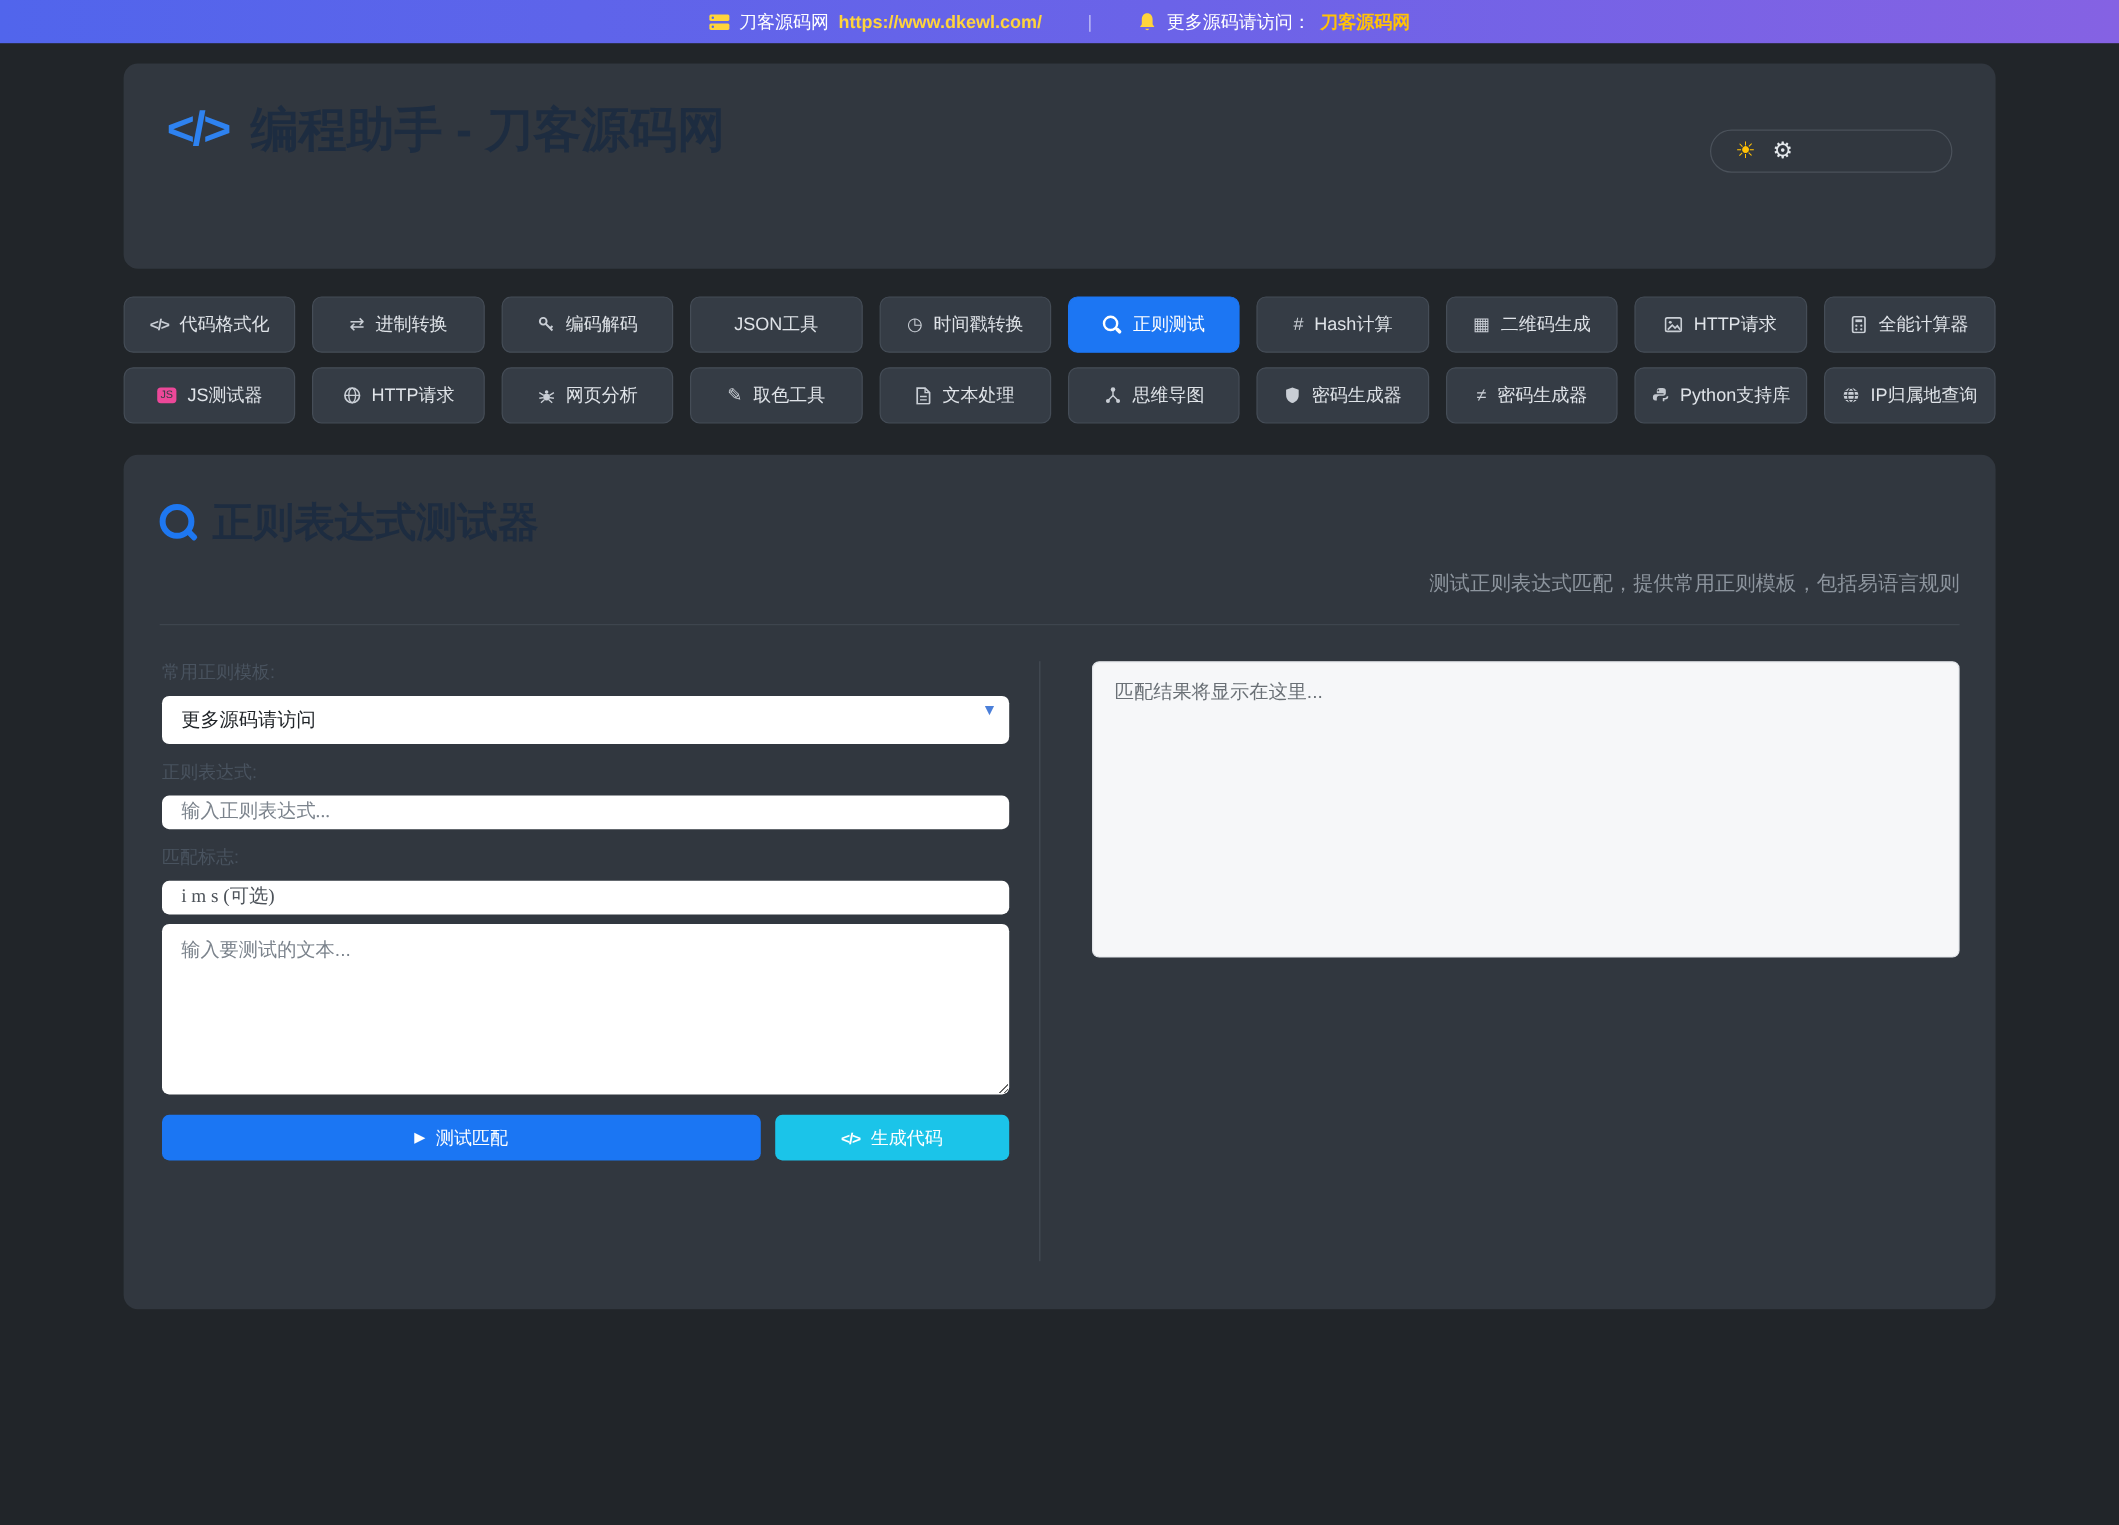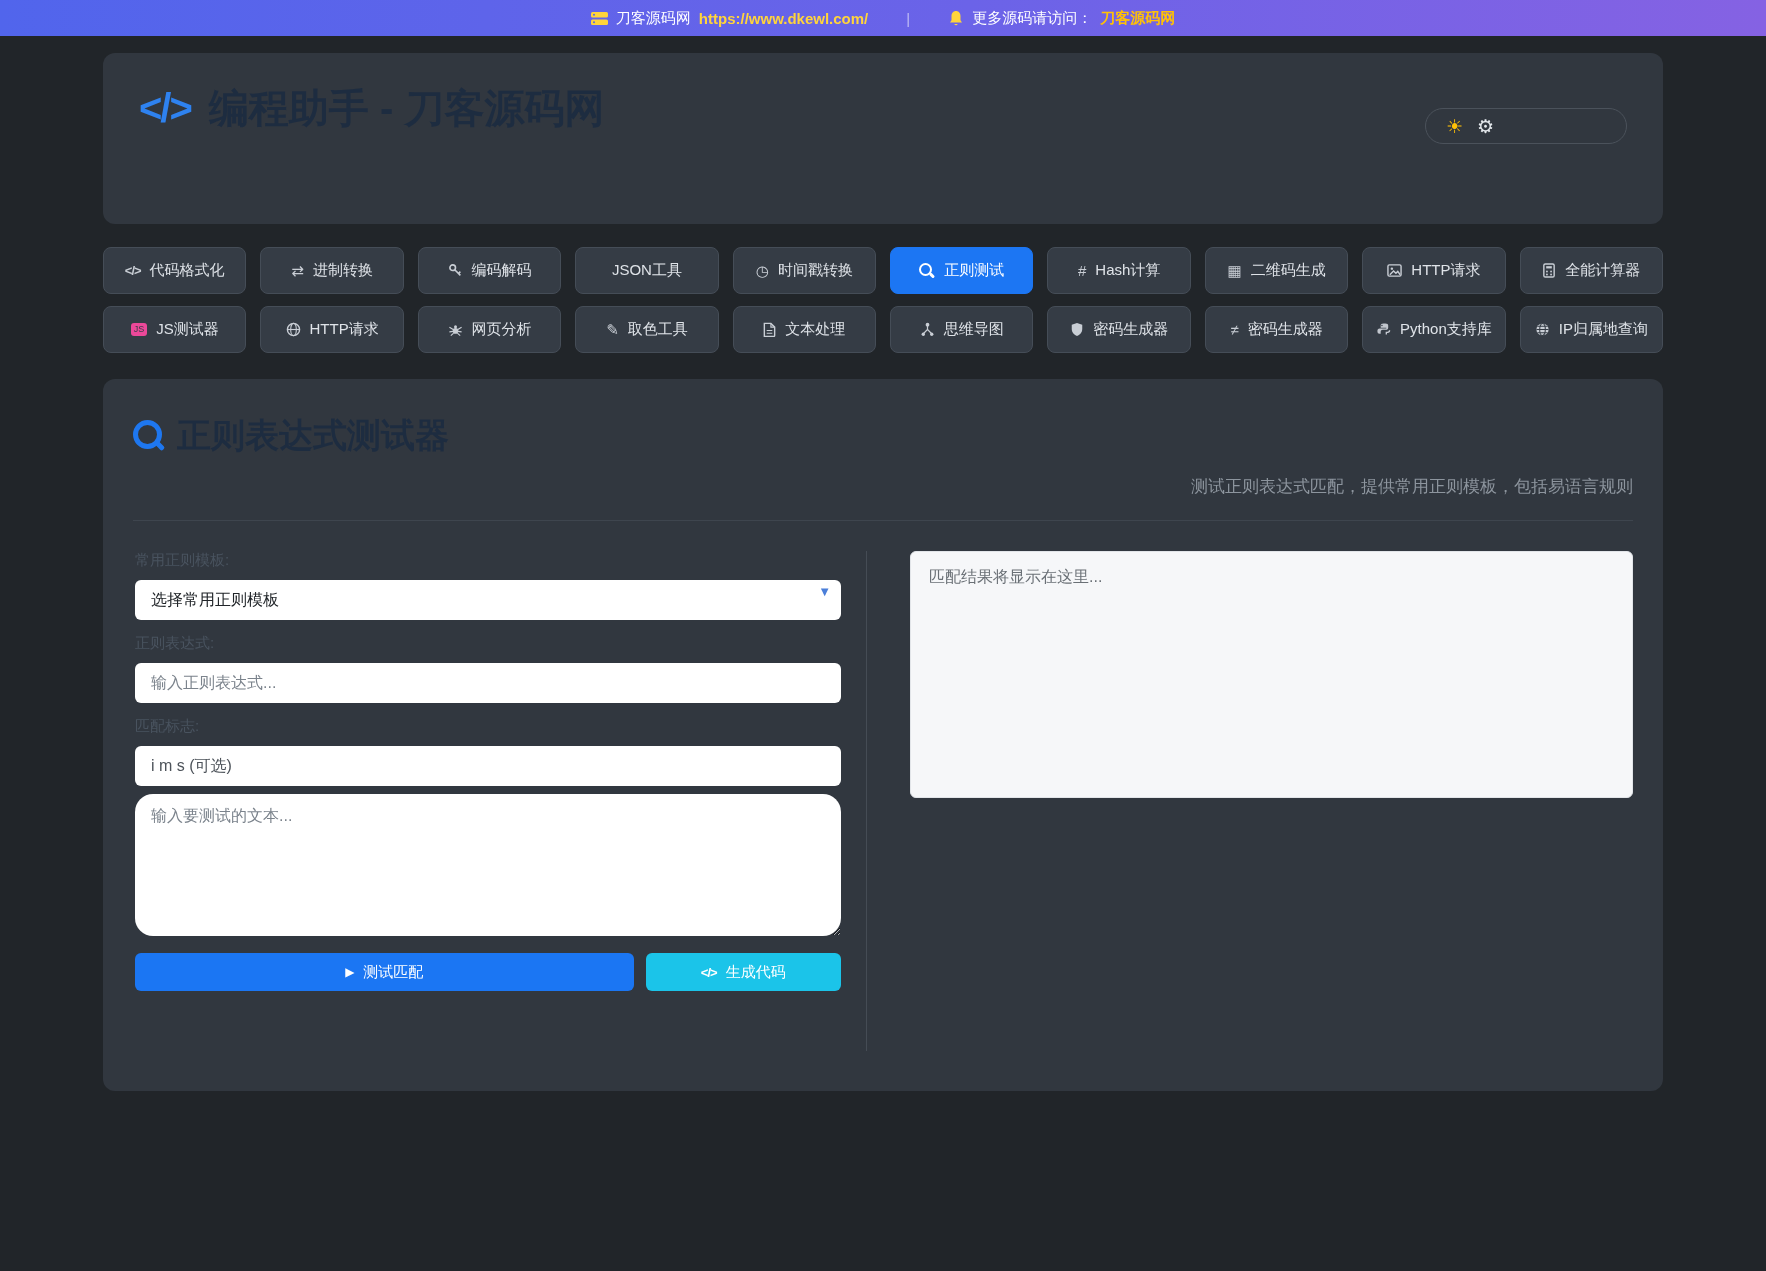--- a/index.html
+++ b/index.html
@@ -71,29 +71,29 @@
   .col-left { width:706px; margin-left:2px; }
   .v-divider { width:1px; background:#454c55; align-self:stretch; margin-left:25px; }
   .col-right { flex:1; padding-left:43px; }
   .field-label { font-size:15px; color:#49535f; margin-bottom:10px; }
   .select-box {
     position:relative; height:40px; background:#fff; border-radius:6px; margin-bottom:14px;
     display:flex; align-items:center; padding:0 16px; font-size:16px; color:#212529; cursor:pointer;
   }
   .select-caret { position:absolute; right:10px; top:4px; font-size:13px; color:#4b7fd9; }
   .text-input {
-    width:100%; height:40px; background:#fff; border:none; border-radius:6px; margin-bottom:12px;
-    padding:12px 16px; font-size:16px; color:#212529; font-family:Liberation Sans, sans-serif; outline:none;
+    width:100%; height:28px; background:#fff; border:none; border-radius:6px; margin-bottom:12px;
+    padding:12px 16px; font-size:16px; color:#212529; font-family:Liberation Serif, serif; outline:none;
   }
   .text-input::placeholder { color:#7b838c; opacity:1; }
   .text-input--dark::placeholder { color:#4d535a; }
   .mb14 { margin-bottom:14px; }
   .mb8 { margin-bottom:8px; }
   .test-area {
-    width:100%; height:142px; background:#fff; border:none; border-radius:18px;
+    width:100%; height:142px; background:#fff; border:none; border-radius:6px;
     padding:12px 16px; font-size:16px; color:#212529; font-family:inherit; outline:none;
     resize:both; display:block;
   }
   .test-area::placeholder { color:#7b838c; opacity:1; }
   .btn-row { display:flex; gap:12px; margin-top:17px; }
   .btn {
     height:38px; border:none; border-radius:6px; color:#fff; font-size:15px; font-family:inherit;
     display:flex; align-items:center; justify-content:center; gap:9px; cursor:pointer;
   }
   .btn-test { flex:2.55; background:#1b76f3; }
@@ -297,21 +297,21 @@
     <h2 class="sec-title">正则表达式测试器</h2>
   </div>
   <p class="sec-sub">测试正则表达式匹配，提供常用正则模板，包括易语言规则</p>
   <hr class="sec-divider">
 
   <div class="tool-body">
 
     <div class="col-left">
       <div class="field-label">常用正则模板:</div>
       <div class="select-box">
-        <span>选择常用正则模板</span>
+        <span>更多源码请访问</span>
         <span class="select-caret">▼</span>
       </div>
 
       <div class="field-label">正则表达式:</div>
       <input class="text-input mb14" type="text" placeholder="输入正则表达式..." style="">
 
       <div class="field-label">匹配标志:</div>
       <input class="text-input text-input--dark mb8" type="text" placeholder="i m s (可选)" style="">
 
       <textarea class="test-area" placeholder="输入要测试的文本..." style=""></textarea>

